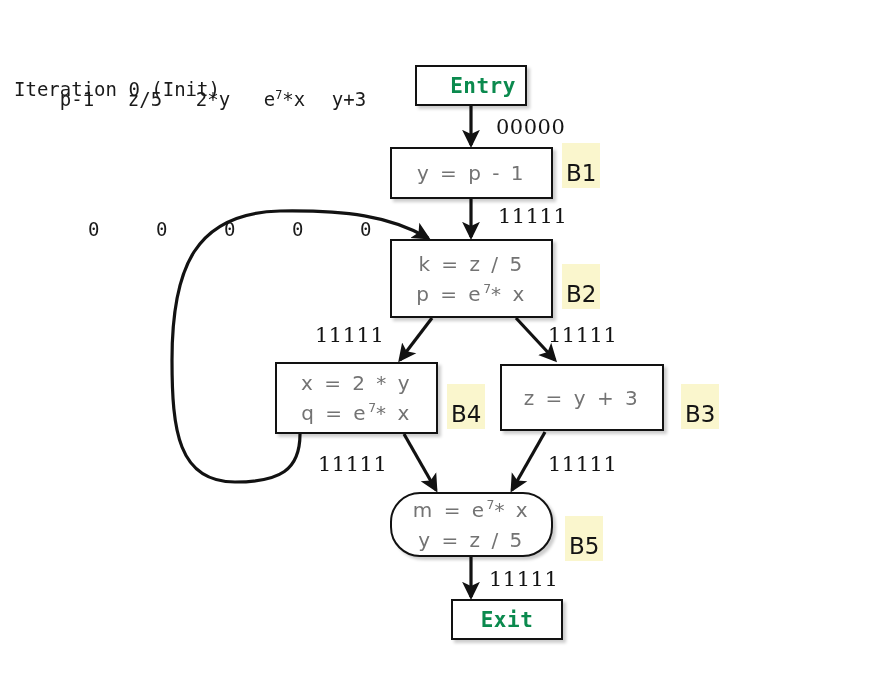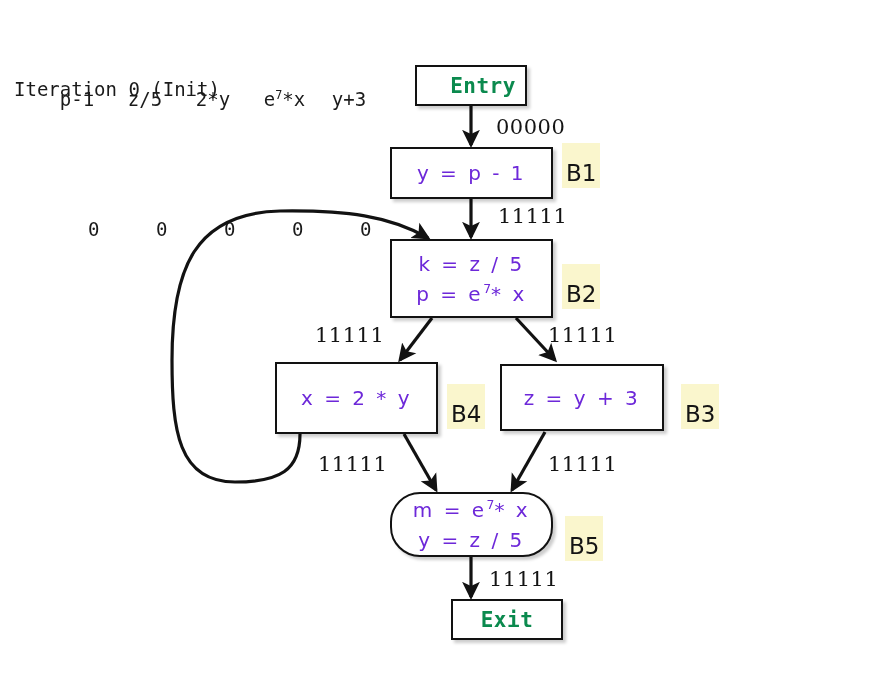--- a/index.html
+++ b/index.html
@@ -75,21 +75,21 @@
     box-shadow: 3px 3px 3px rgba(0,0,0,0.20);
     display: flex;
     flex-direction: column;
     align-items: center;
     justify-content: center;
   }
   .node .line {
     font-family: "DejaVu Sans", sans-serif;
     font-size: 20px;
     letter-spacing: 2.5px;
-    color: #6d28d9;
+    color: #737373;
     white-space: pre;
     line-height: 30px;
   }
   .node .line sup {
     font-size: 0.62em;
     vertical-align: super;
     line-height: 0;
     letter-spacing: 0;
   }
   .terminal {
@@ -178,20 +178,21 @@
 <div class="block-label" style="left:562px; top:143px;">B1</div>
 
 <div class="node" style="left:390px; top:239px; width:163px; height:79px;">
   <span class="line">k = z / 5</span>
   <span class="line">p = e<sup>7</sup>* x</span>
 </div>
 <div class="block-label" style="left:562px; top:264px;">B2</div>
 
 <div class="node" style="left:275px; top:362px; width:163px; height:72px;">
   <span class="line">x = 2 * y</span>
+  <span class="line">q = e<sup>7</sup>* x</span>
 </div>
 <div class="block-label" style="left:447px; top:384px;">B4</div>
 
 <div class="node" style="left:500px; top:364px; width:164px; height:67px;">
   <span class="line">z = y + 3</span>
 </div>
 <div class="block-label" style="left:681px; top:384px;">B3</div>
 
 <div class="node" style="left:390px; top:492px; width:163px; height:65px;border-radius:30px;">
   <span class="line">m = e<sup>7</sup>* x</span>

